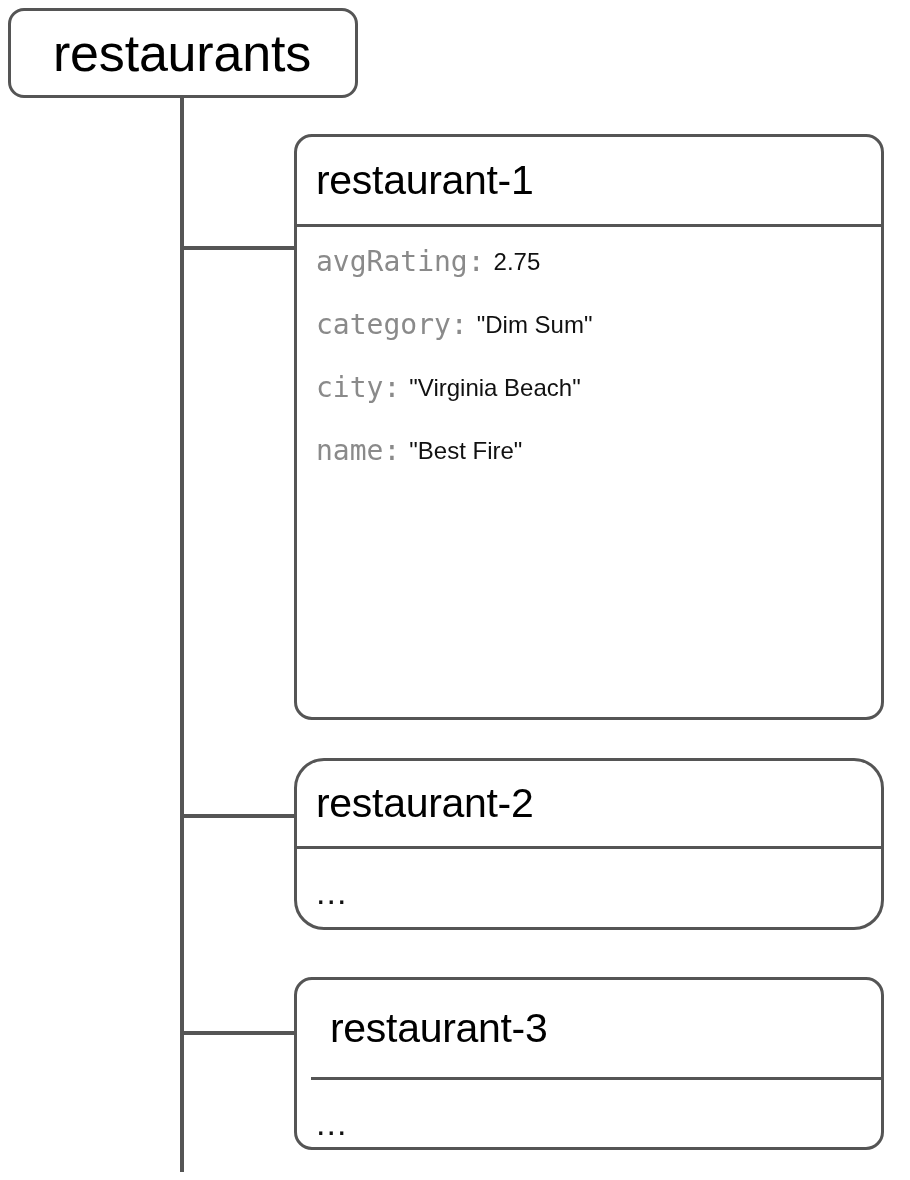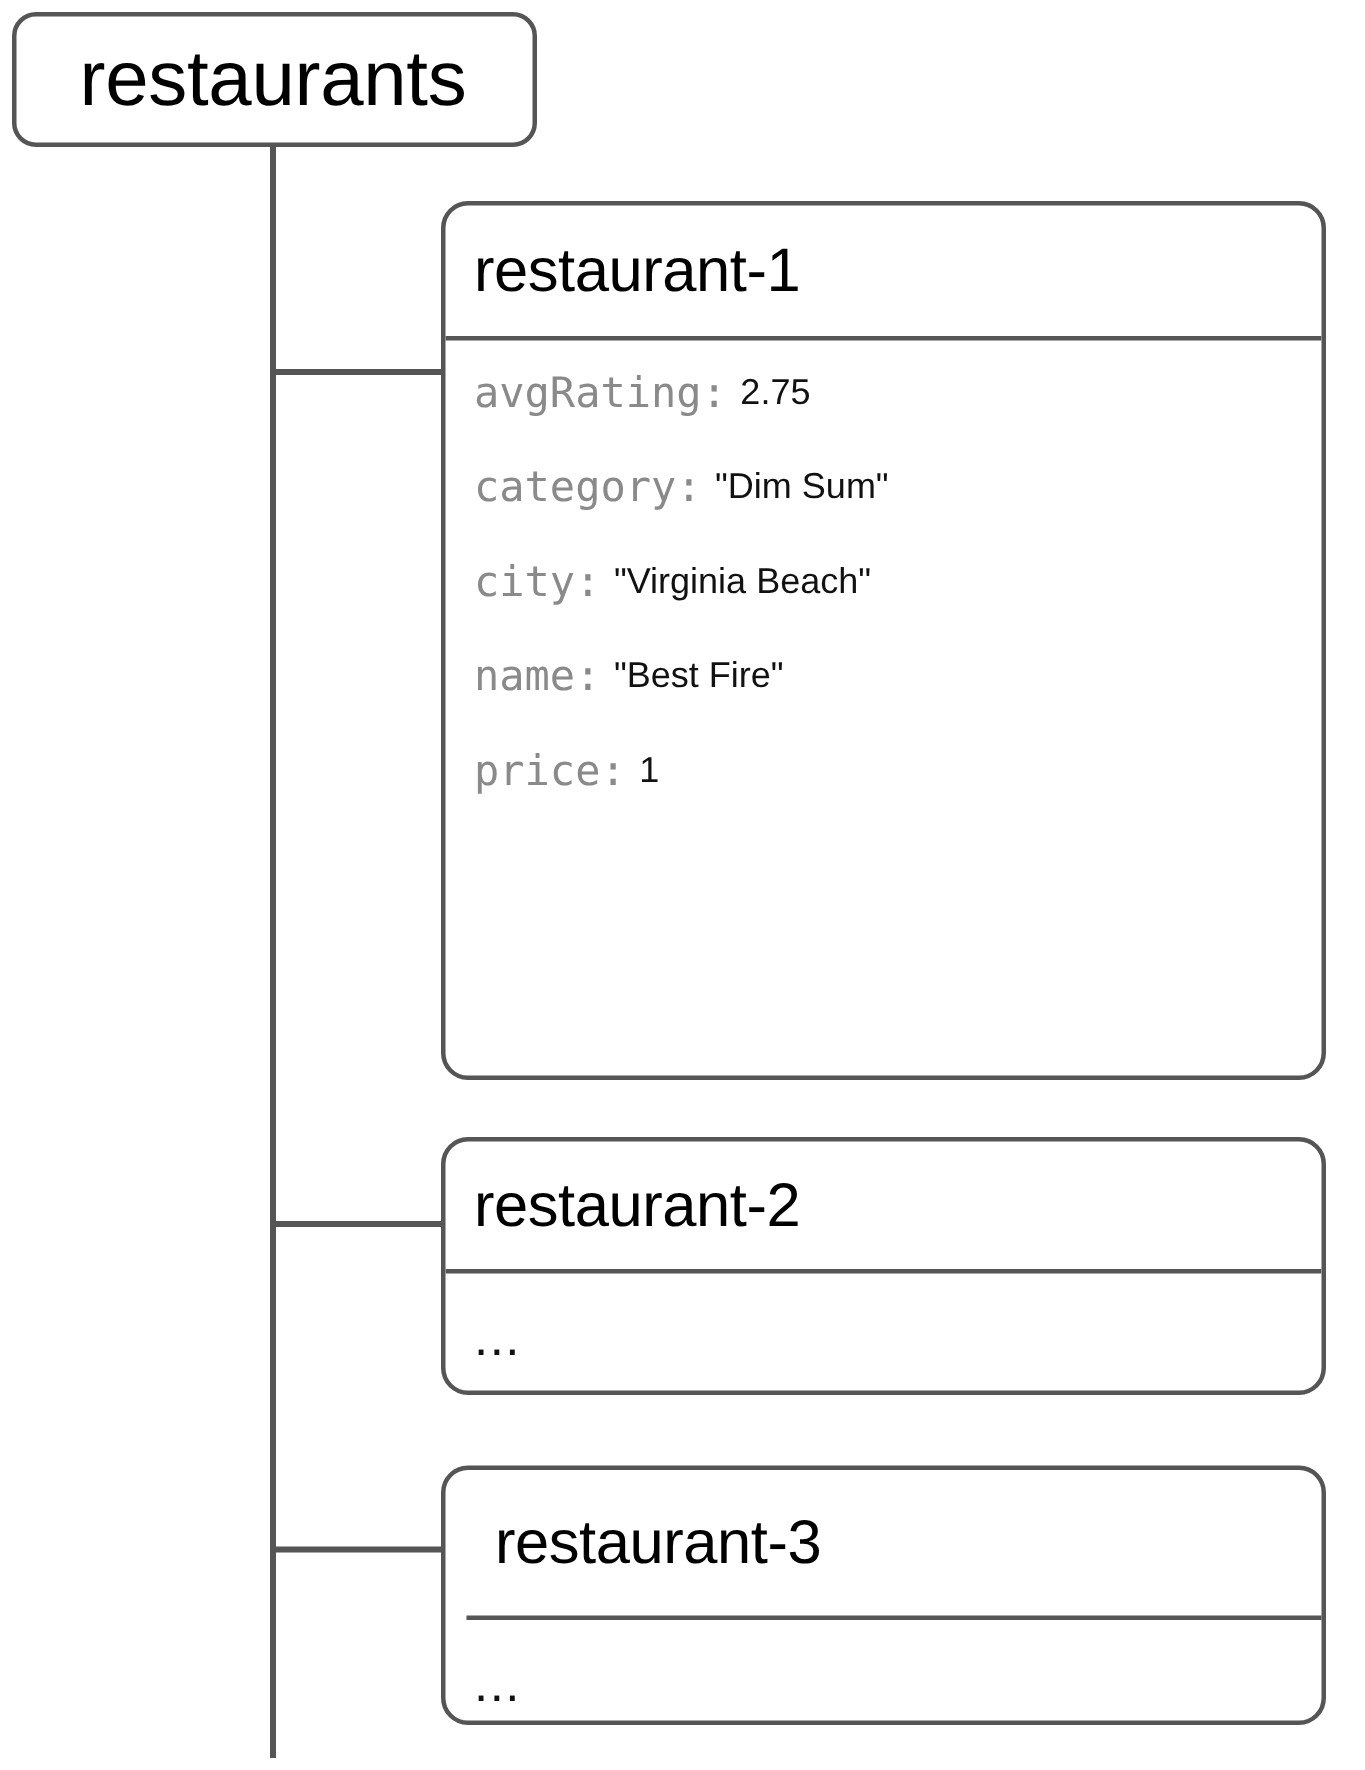--- a/index.html
+++ b/index.html
@@ -61,21 +61,21 @@
     padding-left: 42px;
     letter-spacing: -0.2px;
   }
 
   
   .node-doc {
     left: 294px;
     width: 590px;
   }
   .doc-1 { top: 134px;  height: 586px; }
-  .doc-2 { top: 758px;  height: 172px; }
+  .doc-2 { top: 758px;  height: 172px; border-radius: 30px; }
   .doc-3 { top: 977px;  height: 173px; }
 
   .doc-header {
     box-sizing: border-box;
     width: 100%;
     border-bottom: 3px solid #555555;
     display: flex;
     align-items: center;
     padding-left: 19px;
   }
@@ -175,25 +175,20 @@
       </div>
 
       <div class="field-row">
         <span class="field-key">name:</span>
         <span class="field-gap"></span>
         <span class="field-val">"Best Fire"</span>
       </div>
 
 
 
-      <div class="field-row">
-        <span class="field-key">price:</span>
-        <span class="field-gap"></span>
-        <span class="field-val">1</span>
-      </div>
 
     </div>
   </div>
 
   <div class="node node-doc doc-2">
     <div class="doc-header">
       <div class="doc-title">restaurant-2</div>
     </div>
     <div class="doc-ellipsis">...</div>
   </div>

